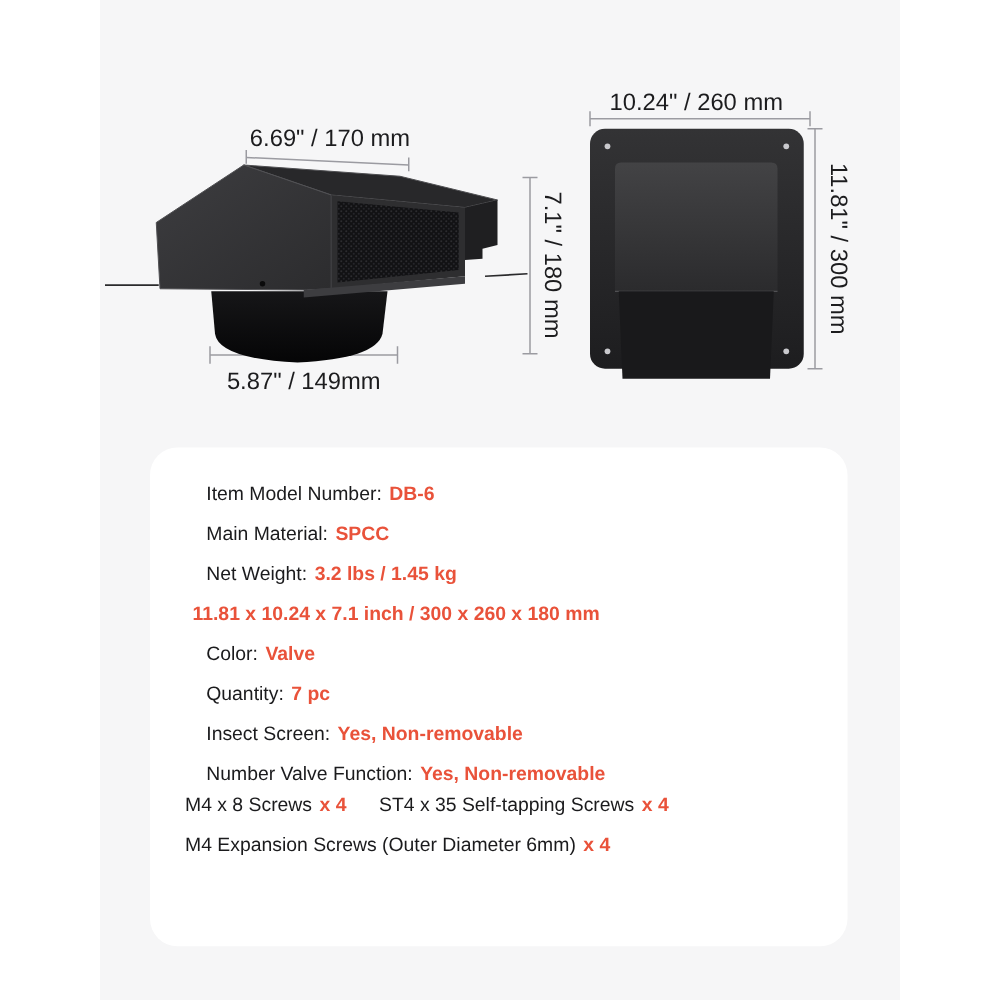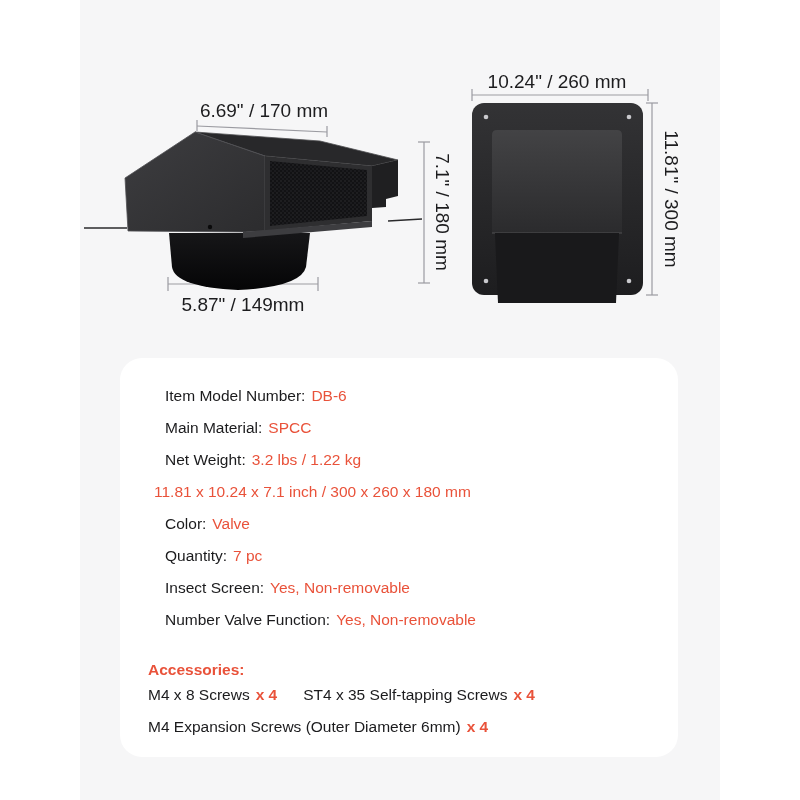--- a/index.html
+++ b/index.html
@@ -15,21 +15,21 @@
   }
   .diagram-svg{position:absolute;left:80px;top:0;}
   .dim-text{font-size:19px;fill:#1c1c1e;}
   .spec-card{
     position:absolute;left:120px;top:358px;width:558px;height:399px;
     background:#ffffff;border-radius:22px;box-sizing:border-box;
     padding:22px 20px 0 28px;
   }
   .spec-row{height:32px;display:flex;align-items:center;font-size:15.5px;}
   .spec-label{color:#1b1b1d;margin-left:17px;}
-  .spec-value{color:#e9523a;font-weight:400;margin-left:6px;}
+  .spec-value{color:#e9523a;font-weight:700;margin-left:6px;}
   .accessories-heading{
     height:32px;display:flex;align-items:center;margin-top:18px;
     color:#e9523a;font-weight:700;font-size:15.5px;
   }
   .accessory-row{height:32px;display:flex;align-items:flex-start;font-size:15.5px;gap:26px;}
   .accessory-item{display:flex;align-items:center;}
   .accessory-qty{color:#e9523a;font-weight:700;margin-left:6px;}
 </style>
 </head>
 <body>
@@ -130,21 +130,21 @@
   <div class="spec-row">
     <span class="spec-label">Item Model Number:</span>
     <span class="spec-value">DB-6</span>
   </div>
   <div class="spec-row">
     <span class="spec-label">Main Material:</span>
     <span class="spec-value">SPCC</span>
   </div>
   <div class="spec-row">
     <span class="spec-label">Net Weight:</span>
-    <span class="spec-value">3.2 lbs / 1.22 kg</span>
+    <span class="spec-value">3.2 lbs / 1.45 kg</span>
   </div>
   <div class="spec-row">
     <span class="spec-value">11.81 x 10.24 x 7.1 inch / 300 x 260 x 180 mm</span>
   </div>
   <div class="spec-row">
     <span class="spec-label">Color:</span>
     <span class="spec-value">Valve</span>
   </div>
   <div class="spec-row">
     <span class="spec-label">Quantity:</span>
@@ -152,21 +152,20 @@
   </div>
   <div class="spec-row">
     <span class="spec-label">Insect Screen:</span>
     <span class="spec-value">Yes, Non-removable</span>
   </div>
   <div class="spec-row">
     <span class="spec-label">Number Valve Function:</span>
     <span class="spec-value">Yes, Non-removable</span>
   </div>
 
-  <div class="accessories-heading">Accessories:</div>
 
   <div class="accessory-row">
     <span class="accessory-item">
       <span>M4 x 8 Screws</span>
       <span class="accessory-qty">x 4</span>
     </span>
     <span class="accessory-item">
       <span>ST4 x 35 Self-tapping Screws</span>
       <span class="accessory-qty">x 4</span>
     </span>

